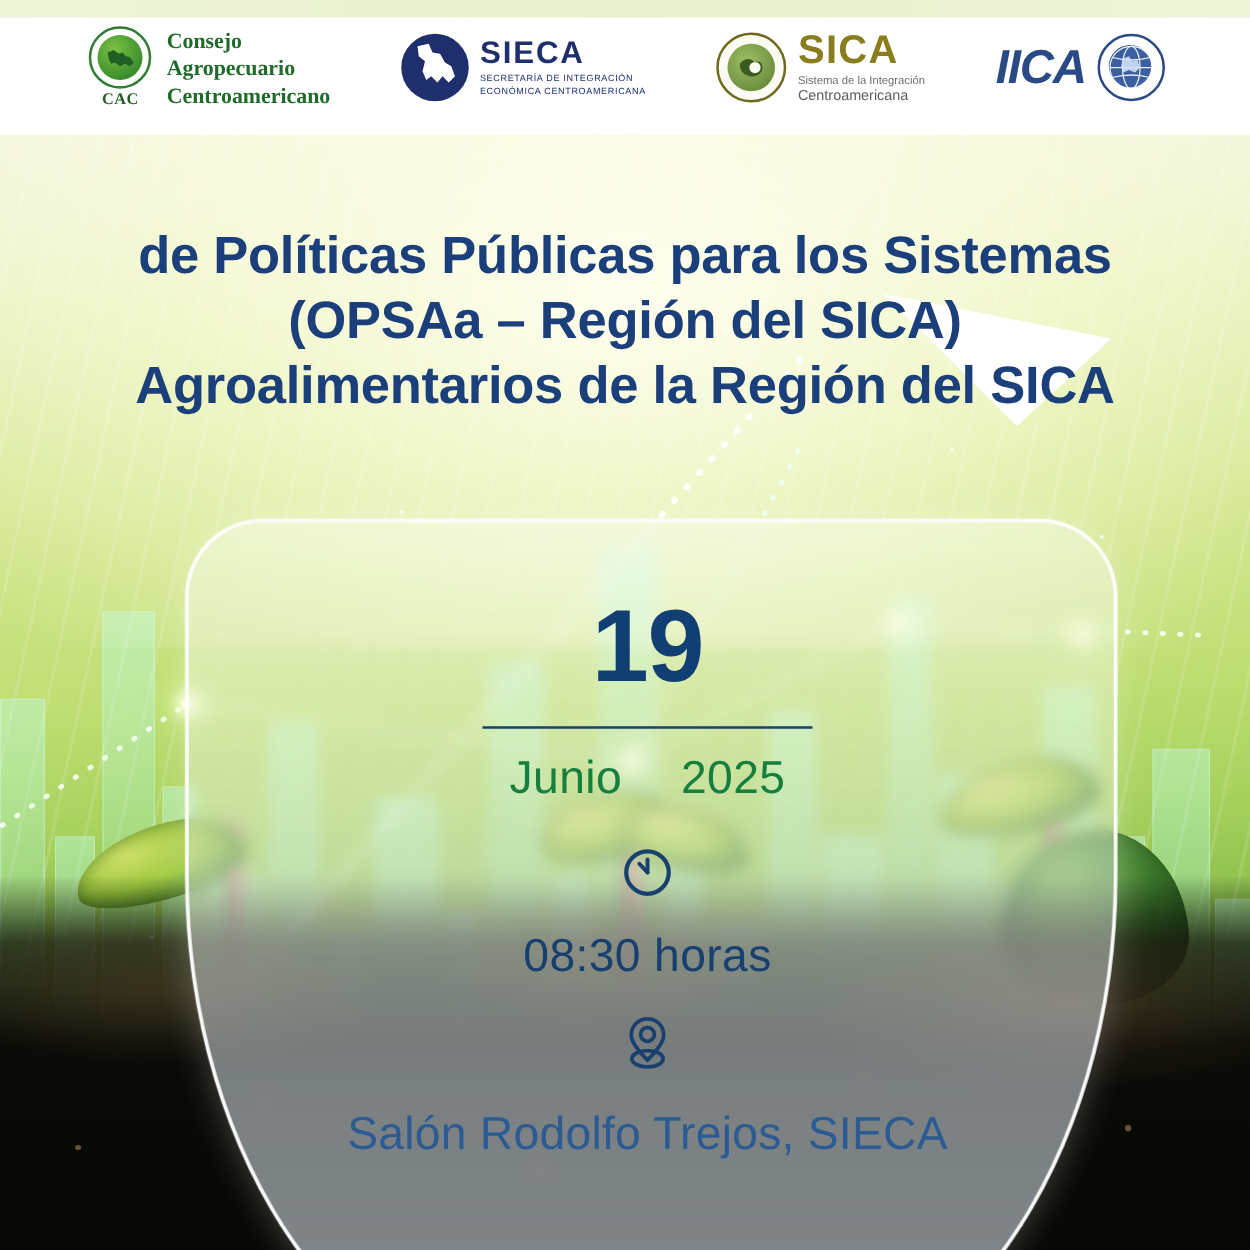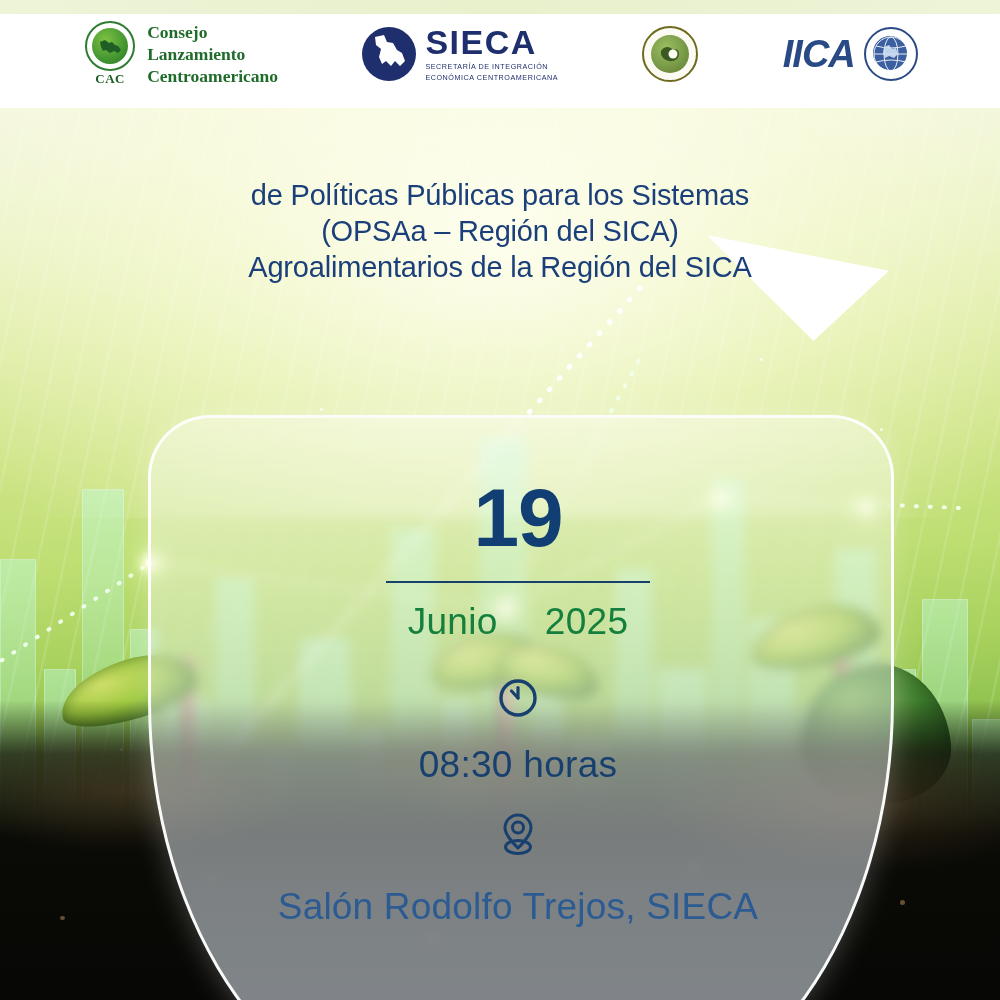--- a/index.html
+++ b/index.html
@@ -47,21 +47,21 @@
   }
 
   
   .seal-sieca{
     position:relative;width:54px;height:54px;border-radius:50%;
     background:#1f2f6e;flex:0 0 auto;overflow:hidden;
   }
   .seal-sieca svg{position:absolute;left:9px;top:6px;}
   .sieca-block{display:flex;flex-direction:column;justify-content:center;}
   .sieca-name{
-    font-size:34px;font-weight:bold;color:#1f2f6e;letter-spacing:1.5px;
+    font-size:25px;font-weight:bold;color:#1f2f6e;letter-spacing:1.5px;
     line-height:1;font-family:"Liberation Sans", sans-serif;
   }
   .sieca-sub{
     font-size:7.2px;color:#1f2f6e;letter-spacing:.55px;line-height:1.45;
     margin-top:3px;white-space:nowrap;
   }
 
   
   .seal-sica{position:relative;width:56px;height:56px;flex:0 0 auto;}
   .seal-sica .ring{
@@ -174,21 +174,21 @@
     -webkit-backdrop-filter:blur(6px);
     z-index:12;
   }
 
   
   .title{
     position:absolute;left:0;top:178px;width:1000px;text-align:center;z-index:30;
     color:#1b3f7a;line-height:1.24;
   }
   .title .l1{font-size:35px;font-weight:bold;display:block;letter-spacing:-.2px;}
-  .title .ln{font-size:29px;font-weight:normal;display:block;letter-spacing:-.2px;}
+  .title .ln{font-size:42px;font-weight:bold;display:block;letter-spacing:-.2px;}
 
   .details{
     position:absolute;left:148px;top:415px;width:740px;z-index:30;
     text-align:center;color:#17406f;
   }
   .day{
     font-size:82px;font-weight:bold;color:#123f73;line-height:1;
     margin-top:62px;letter-spacing:-1px;
   }
   .rule{
@@ -309,21 +309,21 @@
     <div class="logo">
       <div class="seal-cac">
         <div class="ring"></div>
         <svg class="map" viewBox="0 0 25 22">
           <path d="M2,5 L7,3 L11,6 L14,5 L17,8 L20,9 L23,13 L20,16 L16,14 L12,16 L8,13 L5,14 L3,10 Z" fill="#1f5e24"></path>
         </svg>
         <div class="cac-text">CAC</div>
       </div>
       <div class="cac-words">
         <div>Consejo</div>
-        <div>Lanzamiento</div>
+        <div>Agropecuario</div>
         <div>Centroamericano</div>
       </div>
     </div>
 
     <div class="logo">
       <div class="seal-sieca">
         <svg width="38" height="42" viewBox="0 0 38 42">
           <path d="M4,4 L13,2 L16,9 L22,10 L26,17 L31,20 L34,28 L29,33 L24,28 L20,33 L15,28 L11,31 L8,24 L10,16 L5,12 Z" fill="#ffffff"></path>
         </svg>
       </div>
@@ -336,20 +336,27 @@
       </div>
     </div>
 
     <div class="logo">
       <div class="seal-sica">
         <div class="ring"></div>
         <svg class="bird" width="24" height="24" viewBox="0 0 24 24">
           <path d="M3,9 C6,4 12,4 15,8 C18,6 21,8 21,12 C21,17 16,20 11,19 C6,18 2,14 3,9 Z" fill="#3b5a22"></path>
           <circle cx="15" cy="12" r="4.5" fill="#fdfdf0"></circle>
         </svg>
+      </div>
+      <div class="sica-block">
+        <div class="sica-name">SICA</div>
+        <div class="sica-sub">
+          <span>Sistema de la Integración</span>
+          <b>Centroamericana</b>
+        </div>
       </div>
     </div>
 
     <div class="logo">
       <div class="iica-name">IICA</div>
       <div class="seal-iica">
         <div class="globe"></div>
         <svg width="50" height="50" viewBox="0 0 50 50" style="position:absolute;left:0;top:0;">
           <g stroke="#ffffff" stroke-width="1" fill="none" opacity=".9">
             <ellipse cx="25" cy="25" rx="17" ry="17"></ellipse>

